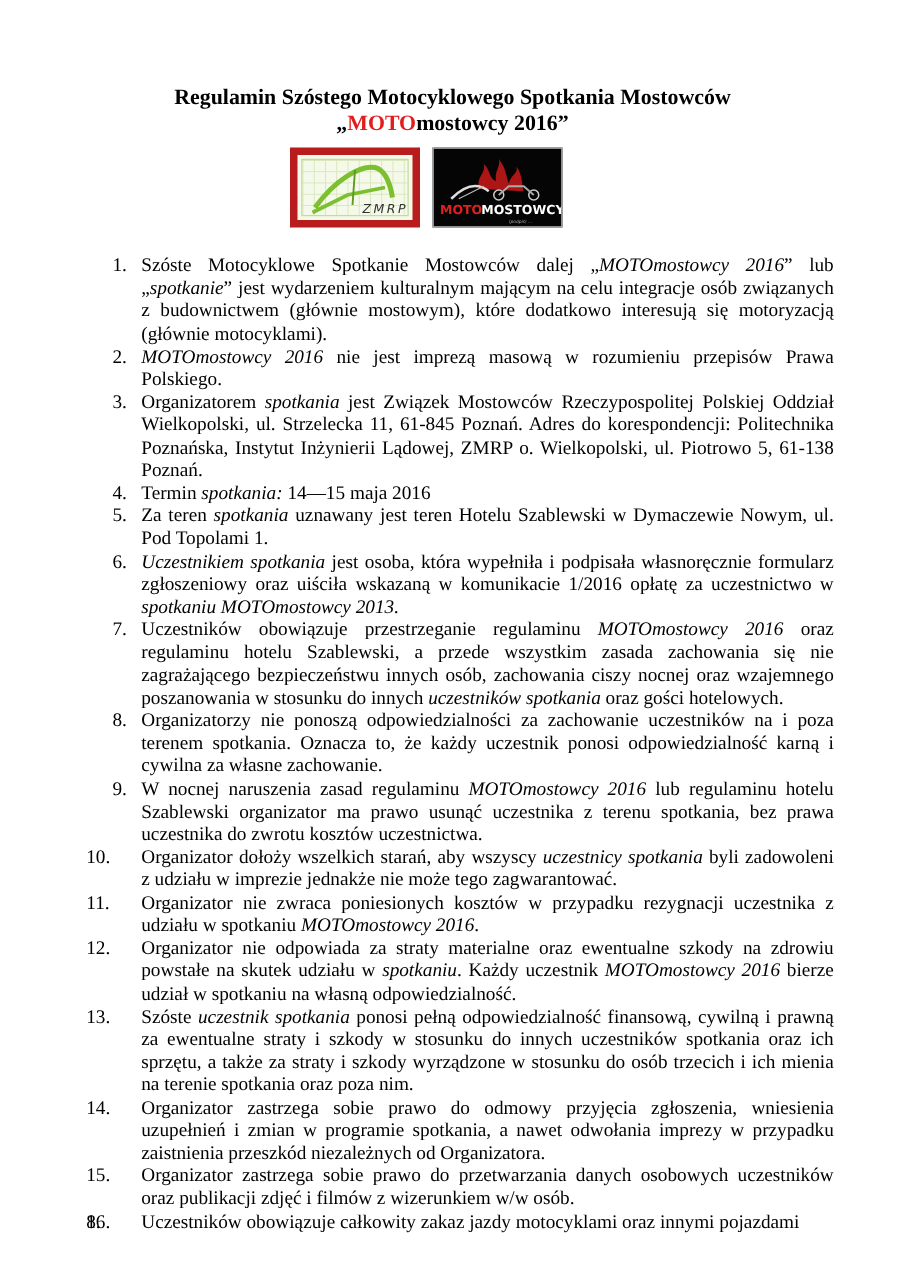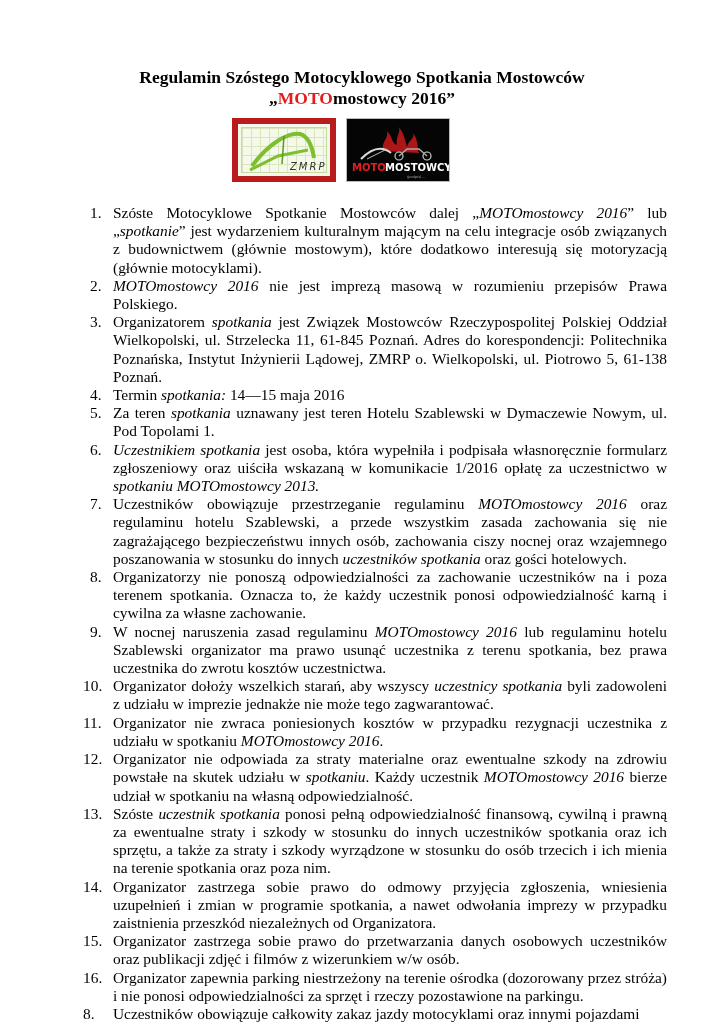--- a/index.html
+++ b/index.html
@@ -15,21 +15,21 @@
   .logo { width: 104px; height: 64px; position: relative; overflow: hidden; }
   .logo-zmrp { background: #f5f9ea; border: 6px solid #b91c1c; box-sizing: border-box; }
   .logo-zmrp .grid { position: absolute; inset: 3px;
      background-image: linear-gradient(#d9e6bd 1px, transparent 1px), linear-gradient(90deg, #d9e6bd 1px, transparent 1px);
      background-size: 9px 9px; border: 1px solid #c8d9a0; }
   .logo-moto { background: #050505; border: 1px solid #bbb; box-sizing: border-box; }
   .list { position: absolute; top: 204px; left: 0; width: 724px; margin: 0; padding: 0; list-style: none;
           font-size: 15.4px; line-height: 18.2px; }
   .item { position: relative; padding-left: 113px; padding-right: 57px; text-align: justify; }
   .num { position: absolute; left: 90px; top: 0; }
-  .num.two { left: 83px; }
+  .num.two { left: 69px; }
   i { }
 </style>
 </head>
 <body>
 
 <div class="page">
   <div class="title title1">Regulamin Szóstego Motocyklowego Spotkania Mostowców</div>
   <div class="title title2"><span>„</span><span class="red">MOTO</span><span>mostowcy 2016”</span></div>
 
   <div class="logos">
@@ -67,16 +67,16 @@
       <li class="item"><span class="num">6.</span><i>Uczestnikiem spotkania</i><span> jest osoba, która wypełniła i podpisała własnoręcznie formularz zgłoszeniowy oraz uiściła wskazaną w komunikacie 1/2016 opłatę za uczestnictwo w </span><i>spotkaniu MOTOmostowcy 2013.</i></li>
       <li class="item"><span class="num">7.</span><span>Uczestników obowiązuje przestrzeganie regulaminu </span><i>MOTOmostowcy 2016</i><span> oraz regulaminu hotelu Szablewski, a przede wszystkim zasada zachowania się nie zagrażającego bezpieczeństwu innych osób, zachowania ciszy nocnej  oraz wzajemnego poszanowania w stosunku do innych </span><i>uczestników spotkania</i><span> oraz gości hotelowych.</span></li>
       <li class="item"><span class="num">8.</span><span>Organizatorzy nie ponoszą odpowiedzialności za zachowanie uczestników na i poza terenem spotkania. Oznacza to, że każdy uczestnik ponosi odpowiedzialność karną i cywilna za własne zachowanie.</span></li>
       <li class="item"><span class="num">9.</span><span>W nocnej naruszenia zasad regulaminu </span><i>MOTOmostowcy 2016</i><span> lub regulaminu hotelu Szablewski organizator ma prawo usunąć uczestnika z terenu spotkania, bez  prawa uczestnika do zwrotu kosztów uczestnictwa.</span></li>
       <li class="item"><span class="num two">10.</span><span>Organizator dołoży wszelkich starań, aby wszyscy </span><i>uczestnicy spotkania</i><span> byli zadowoleni z udziału w imprezie jednakże nie może tego zagwarantować.</span></li>
       <li class="item"><span class="num two">11.</span><span>Organizator nie zwraca poniesionych kosztów w przypadku rezygnacji uczestnika z udziału w spotkaniu </span><i>MOTOmostowcy 2016</i><span>.</span></li>
       <li class="item"><span class="num two">12.</span><span>Organizator nie odpowiada za straty materialne oraz ewentualne szkody na zdrowiu powstałe na skutek udziału w </span><i>spotkaniu</i><span>. Każdy uczestnik </span><i>MOTOmostowcy 2016</i><span> bierze udział w spotkaniu na własną odpowiedzialność.</span></li>
       <li class="item"><span class="num two">13.</span><span>Szóste </span><i>uczestnik spotkania</i><span> ponosi pełną odpowiedzialność finansową, cywilną i prawną za ewentualne straty i szkody w stosunku do innych uczestników spotkania oraz ich sprzętu, a także za straty i szkody wyrządzone w stosunku do osób trzecich i ich mienia na terenie spotkania oraz poza nim.</span></li>
       <li class="item"><span class="num two">14.</span><span>Organizator zastrzega sobie prawo do odmowy przyjęcia zgłoszenia, wniesienia uzupełnień i zmian w programie spotkania, a nawet odwołania imprezy w przypadku zaistnienia przeszkód niezależnych od Organizatora.</span></li>
       <li class="item"><span class="num two">15.</span><span>Organizator zastrzega sobie prawo do przetwarzania danych osobowych uczestników oraz publikacji zdjęć i filmów z wizerunkiem w/w osób.</span></li>
-      <li class="item"><span class="num two">16.</span><span>Organizator zapewnia parking niestrzeżony na terenie ośrodka (dozorowany przez stróża) i nie ponosi odpowiedzialności za sprzęt i rzeczy pozostawione na parkingu.</span></li>
+      <li class="item"><span class="num two">16.</span></li>
       <li class="item"><span class="num two">8.</span><span>Uczestników obowiązuje całkowity zakaz jazdy motocyklami oraz innymi pojazdami</span></li>
     </ol>
 </div>
 
 </body></html>

